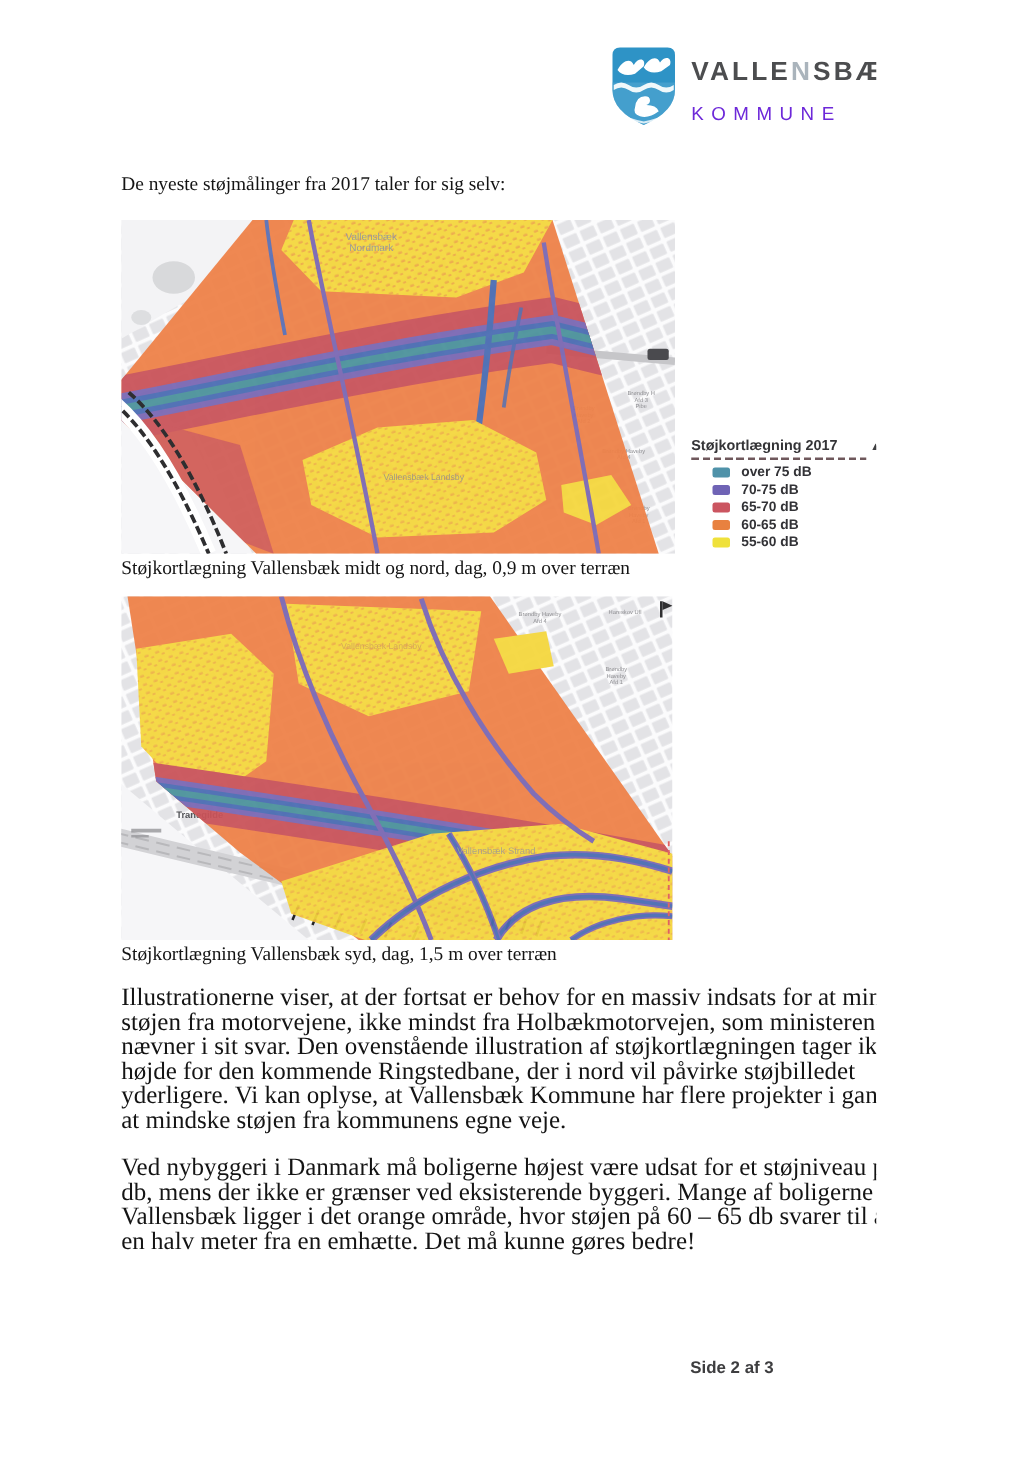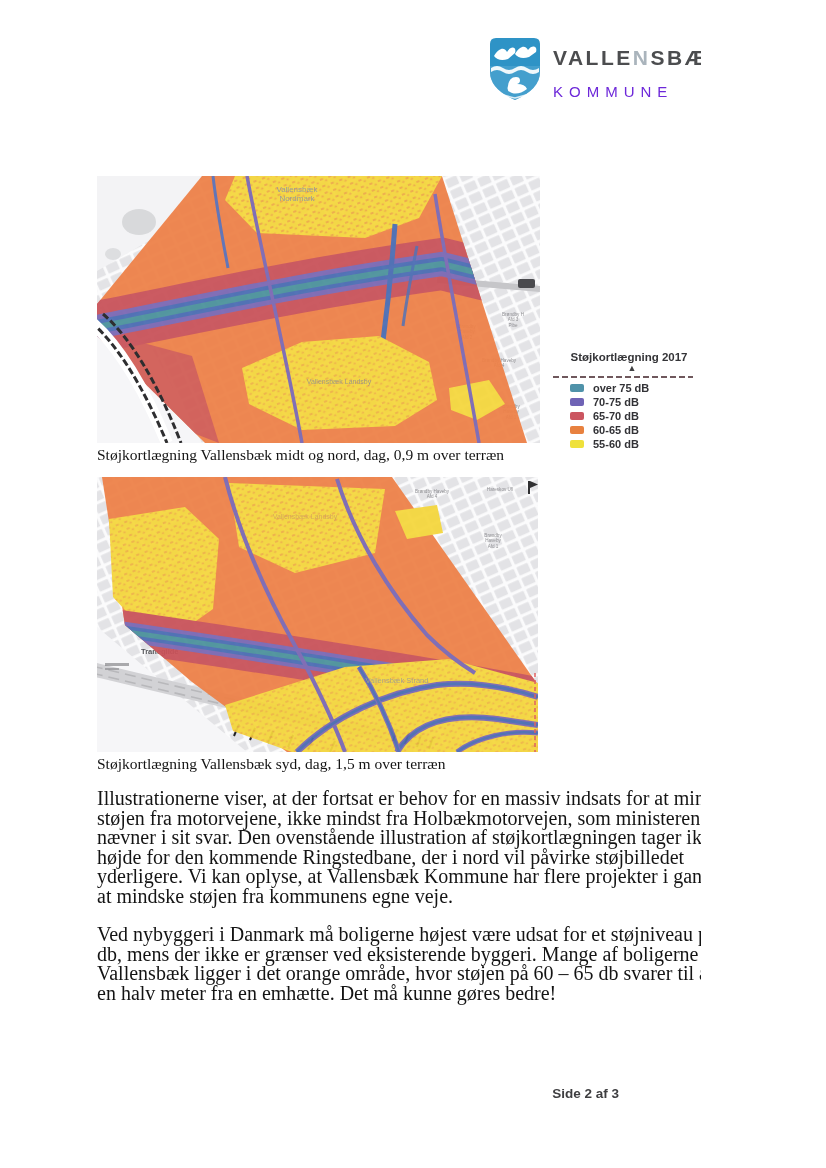--- a/index.html
+++ b/index.html
@@ -20,21 +20,21 @@
   .bodytext{position:absolute;left:97px;top:789px;width:652px;font-size:20px;line-height:19.5px;}
   .bodytext p{margin:0 0 19px 0;}
   .footer{position:absolute;right:82px;top:1086px;font-family:"Liberation Sans", sans-serif;
           font-size:13.5px;font-weight:600;color:#3e3e40;}
   
   .map1{position:absolute;left:97px;top:176px;}
   .map2{position:absolute;left:97px;top:477px;}
   
   .legend{position:absolute;left:553px;top:351px;width:152px;background:#ffffff;
           font-family:"Liberation Sans", sans-serif;}
-  .legend-head{display:flex;align-items:center;justify-content:space-between;flex-direction:column;}
+  .legend-head{display:flex;align-items:center;justify-content:space-between;}
   .legend-title{font-size:11.5px;font-weight:700;color:#343437;white-space:nowrap;}
   .legend-collapse{font-size:9px;color:#3f3f41;margin-left:6px;}
   .legend-rule{height:2px;width:140px;margin:3px 0 4px 0;
      background:repeating-linear-gradient(90deg,#6f585c 0 6px,transparent 6px 9px);}
   .legend-row{display:flex;align-items:center;gap:9px;margin:3px 17px;height:11px;}
   .swatch{display:inline-block;width:14px;height:8px;border-radius:2px;flex:0 0 auto;}
   .legend-label{font-size:11px;font-weight:600;color:#323236;white-space:nowrap;}
   svg text{font-family:"Liberation Sans", sans-serif;}
 </style>
 </head>
@@ -51,20 +51,21 @@
       <path d="M3,32 q6,-4 12,0 t12,0 t12,0 t12,0 v4 q-6,4 -12,0 t-12,0 t-12,0 t-12,0 z" fill="#ffffff" opacity="0.92"></path>
       <path d="M20,50 q1,-9 8,-9 q4,0 4,3.4 q0,2.6 -3,3.6 q8,0 10,5 q-8,6 -15,4 q-6,-1.8 -4,-7 z" fill="#ffffff"></path>
       <path d="M6,55 q10,5 21,7 q11,-2 21,-7" stroke="#ffffff" stroke-width="1.6" fill="none" opacity="0.8"></path>
     </svg>
     <div class="logo-text">
       <div class="logo-name"><span>VALLE</span><span class="accent">N</span><span>SBÆK</span></div>
       <div class="logo-sub">KOMMUNE</div>
     </div>
   </div>
 
+  <div class="intro">De nyeste støjmålinger fra 2017 taler for sig selv:</div>
 
   <svg class="map1" width="443" height="267" viewBox="0 0 443 267">
     <defs>
       <pattern id="blocks1" width="15" height="12" patternUnits="userSpaceOnUse" patternTransform="rotate(-24)">
         <rect width="15" height="12" fill="#fbfbfc"></rect>
         <rect x="1.2" y="1.2" width="12" height="9" rx="1" fill="#e3e3e6"></rect>
       </pattern>
       <pattern id="sp1" width="9" height="7" patternUnits="userSpaceOnUse" patternTransform="rotate(-20)">
         <rect x="1" y="2" width="3.4" height="1.9" rx="0.5" fill="#e8874b"></rect>
         <rect x="5.6" y="4.6" width="2.6" height="1.6" rx="0.5" fill="#e8874b"></rect>

